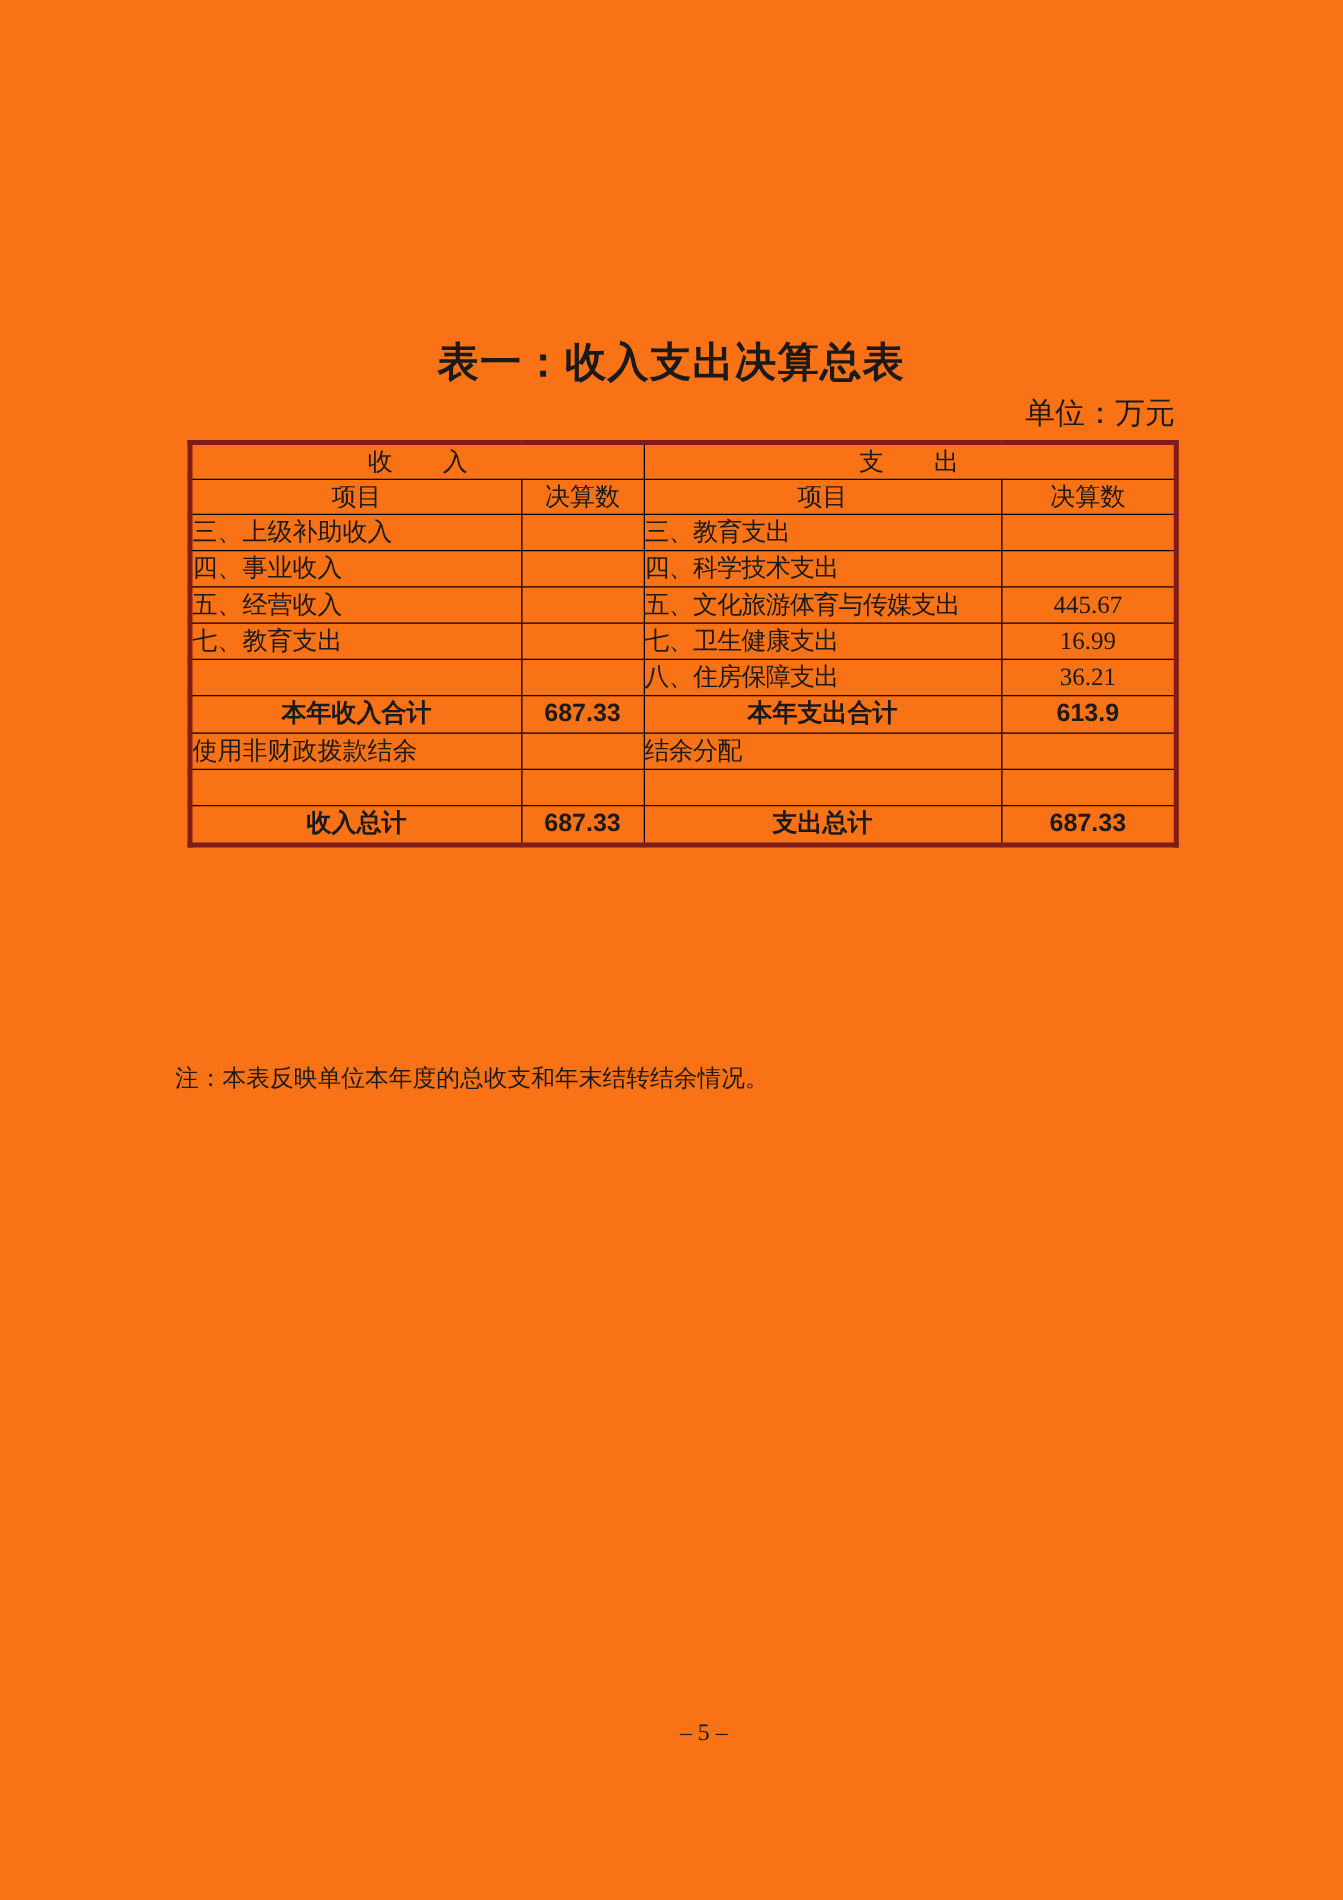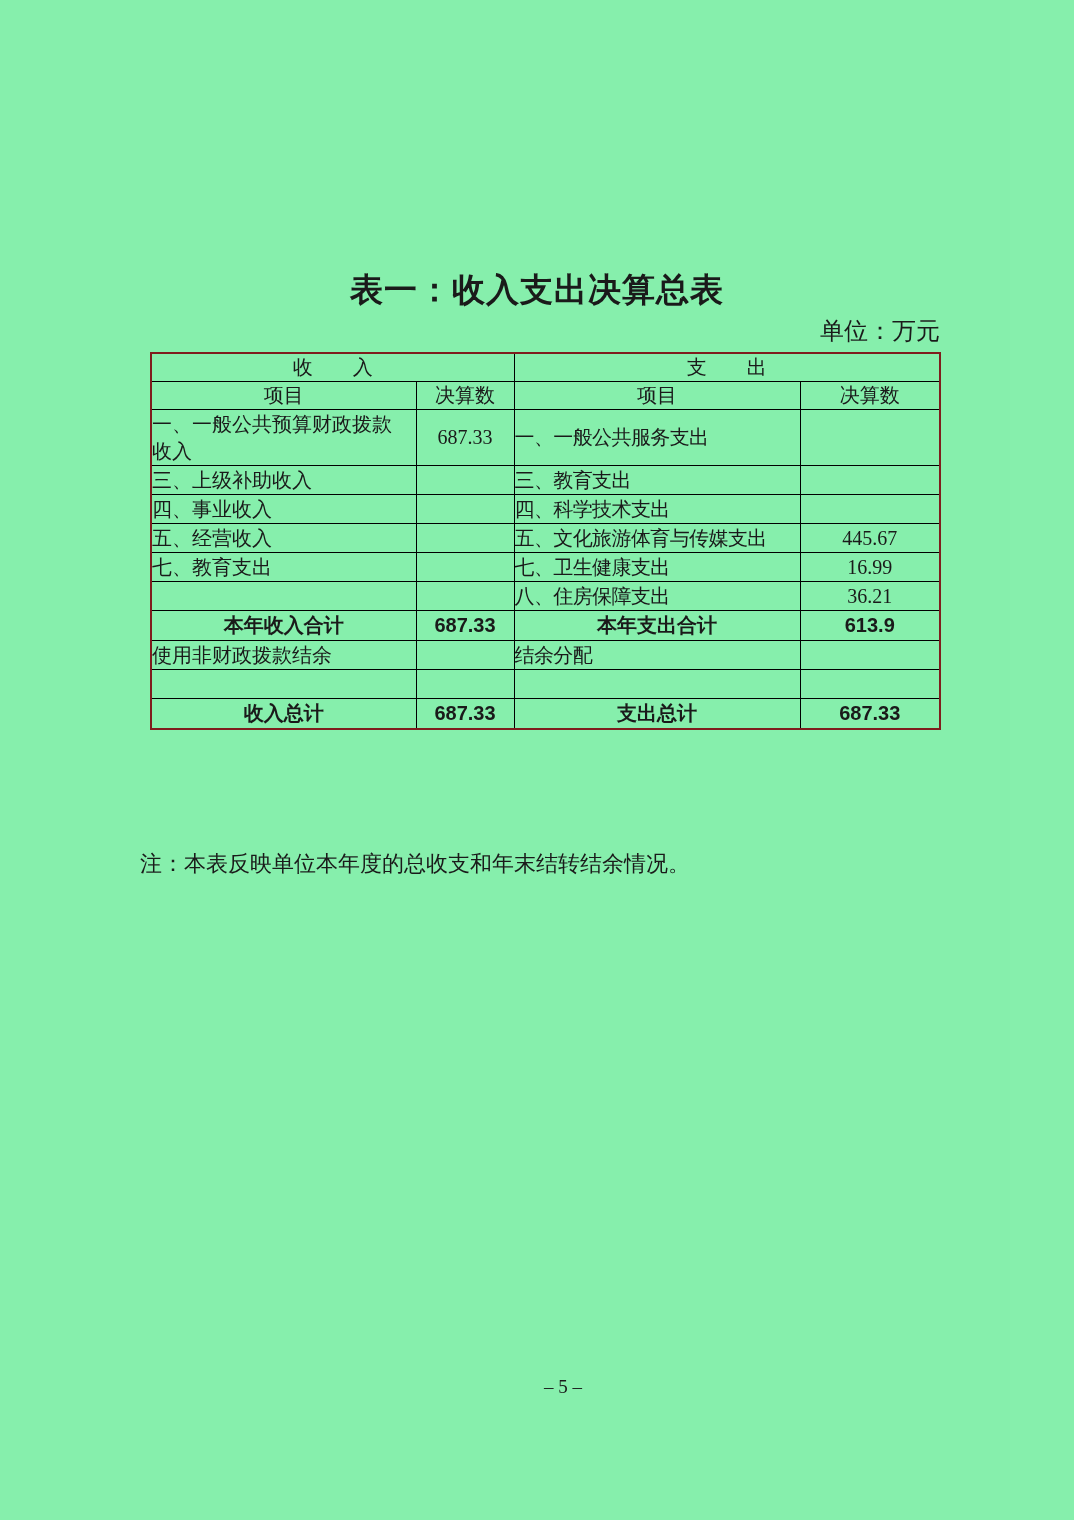--- a/index.html
+++ b/index.html
@@ -1,21 +1,21 @@
 <!DOCTYPE html>
 <html><head>
 <meta charset="utf-8">
 <style>
   html, body { margin: 0; padding: 0; background: #e8e8e8; }
   .page {
     position: relative;
     width: 1074px;
     height: 1520px;
     margin: 0 auto;
-    background: #86efac;
+    background: #f97316;
     color: #1a1a1a;
     font-family: "Liberation Serif", "DejaVu Serif", serif;
   }
   .title {
     position: absolute;
     top: 270px;
     left: 0;
     width: 100%;
     text-align: center;
     font-family: "Liberation Sans", "DejaVu Sans", sans-serif;
@@ -31,21 +31,21 @@
     font-size: 24px;
     line-height: 26px;
   }
   table.budget {
     position: absolute;
     top: 352px;
     left: 150px;
     width: 789px;
     border-collapse: collapse;
     table-layout: fixed;
-    border: 2px solid #7f1d1d;
+    border: 4px solid #7f1d1d;
   }
   table.budget th, table.budget td {
     border: 1px solid #000;
     padding: 0;
     font-size: 20px;
     font-weight: normal;
     vertical-align: middle;
     overflow: hidden;
   }
   table.budget th { text-align: center; height: 27px; }
@@ -68,21 +68,21 @@
   tr.total td.item, tr.total td.exp-item {
     text-align: center;
     padding-left: 0;
     letter-spacing: 0;
   }
   td.pad-lg { padding-left: 30px; }
   .note {
     position: absolute;
     top: 851px;
     left: 140px;
-    font-size: 22px;
+    font-size: 19px;
     line-height: 25px;
   }
   .page-num {
     position: absolute;
     top: 1376px;
     left: 0;
     width: 100%;
     text-align: center;
     text-indent: 52px;
     font-size: 19px;
@@ -110,27 +110,20 @@
         <th colspan="2">支　　出</th>
       </tr>
       <tr>
         <th>项目</th>
         <th>决算数</th>
         <th>项目</th>
         <th>决算数</th>
       </tr>
     </thead>
     <tbody>
-      <tr class="tall">
-        <td class="item">一、一般公共预算财政拨款
-收入</td>
-        <td class="val">687.33</td>
-        <td class="item exp-item">一、一般公共服务支出</td>
-        <td class="val"></td>
-      </tr>
       <tr>
         <td class="item">三、上级补助收入</td>
         <td class="val"></td>
         <td class="item exp-item">三、教育支出</td>
         <td class="val"></td>
       </tr>
       <tr>
         <td class="item">四、事业收入</td>
         <td class="val"></td>
         <td class="item exp-item">四、科学技术支出</td>

